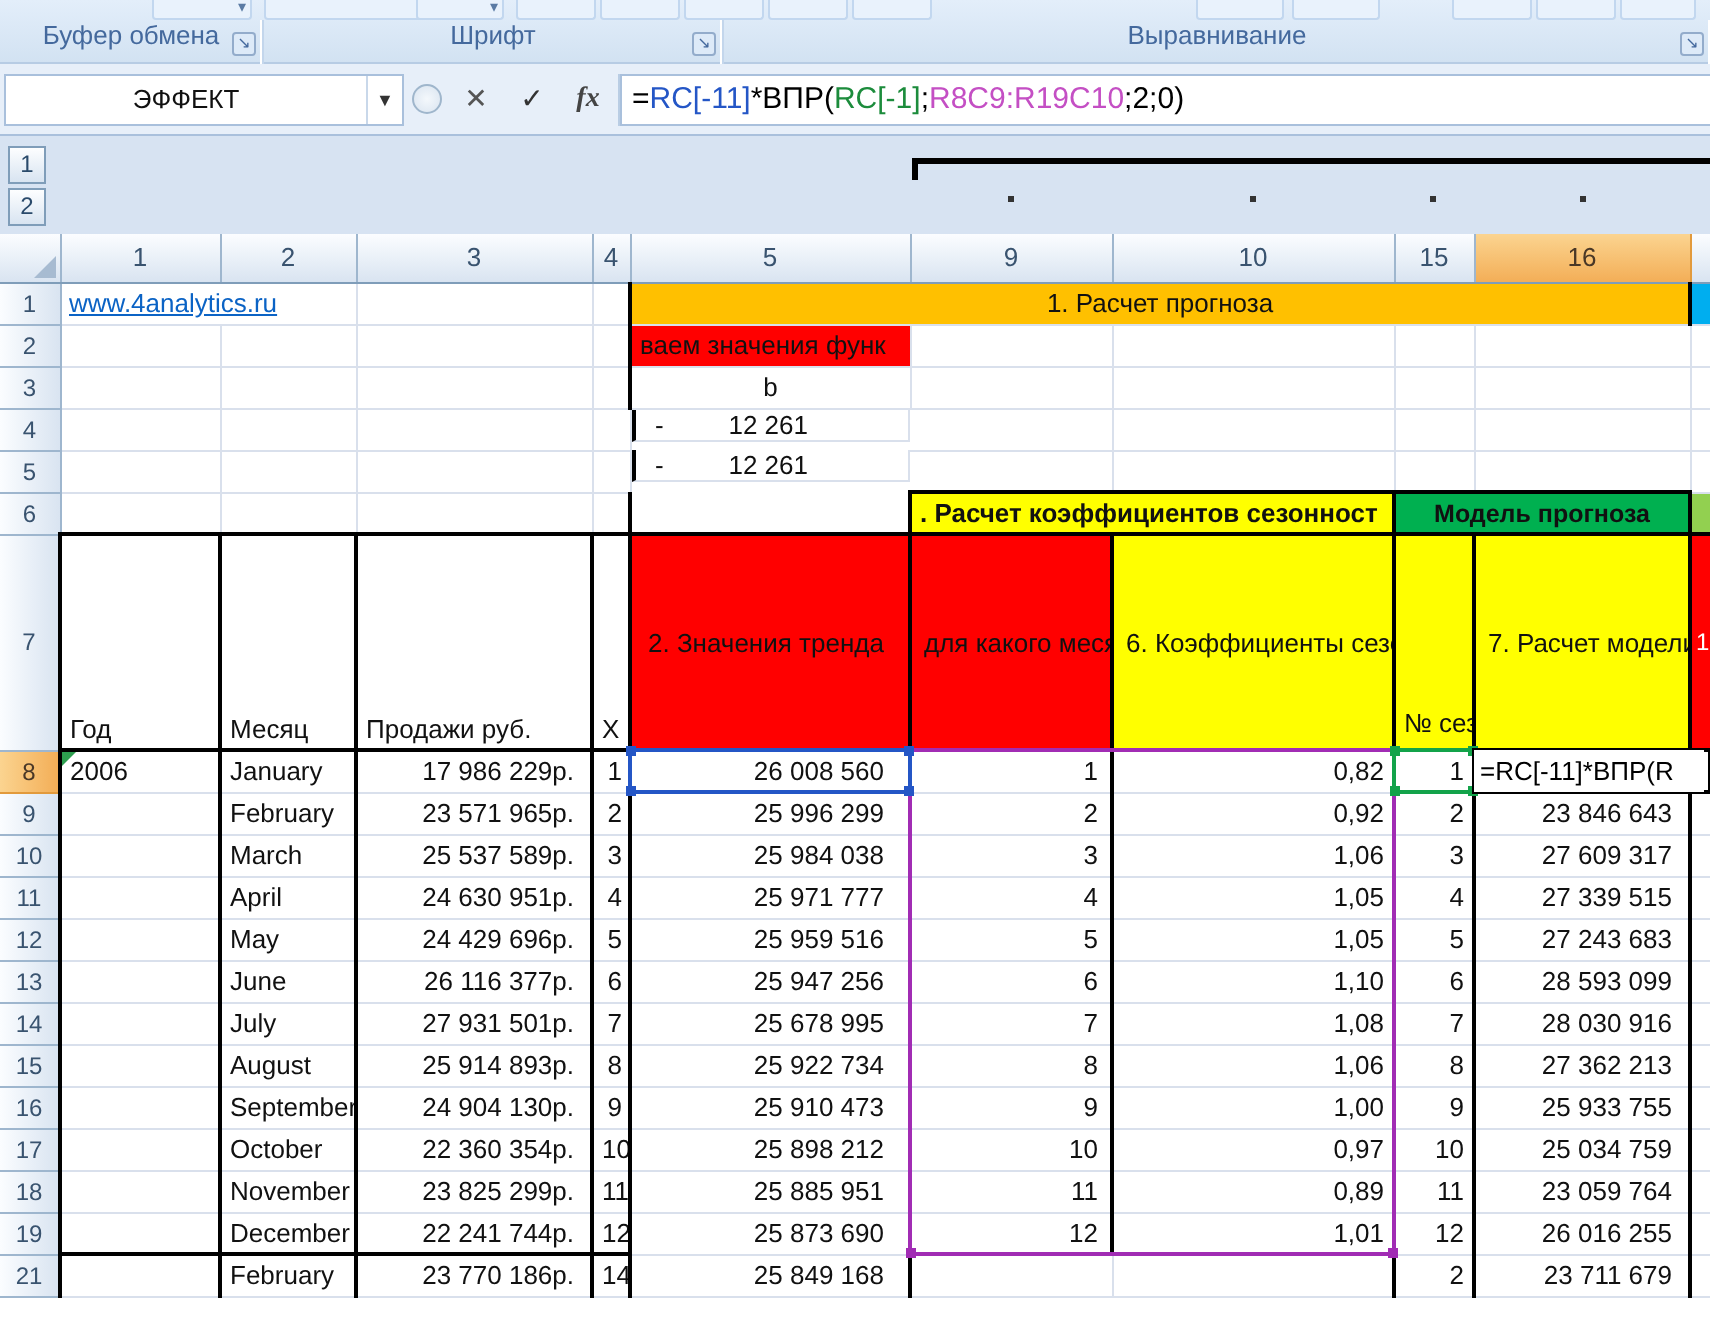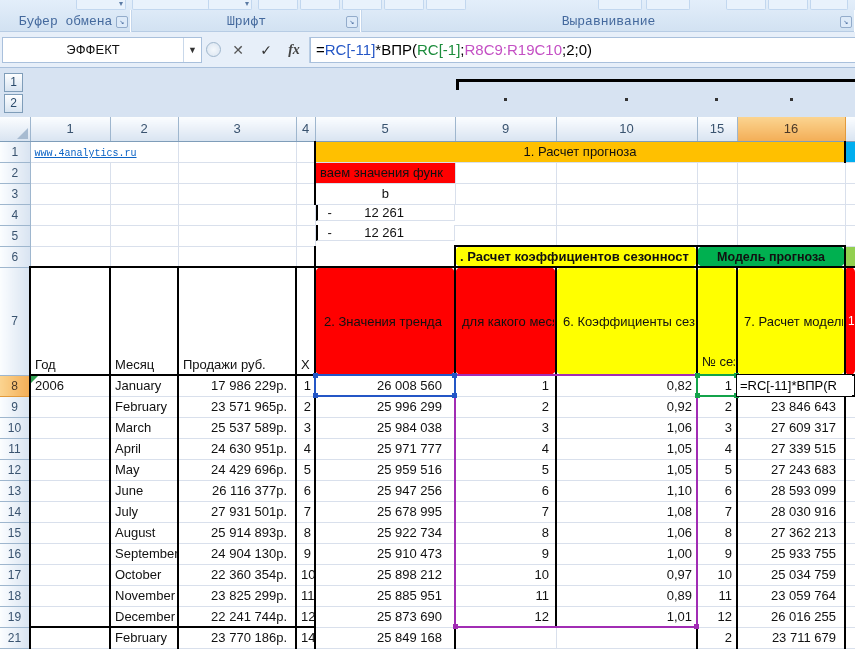--- a/index.html
+++ b/index.html
@@ -6,21 +6,21 @@
   html,body { width:855px; }
   body { font-family:"Liberation Sans","DejaVu Sans",sans-serif; background:#fff; }
   .app { position:relative; width:855px; height:667px; overflow:hidden; background:#fff; }
 
   
   .ribbon { position:absolute; left:0; top:0; width:855px; height:32px;
             background:linear-gradient(#E3EEFA,#D2E2F2); border-bottom:1px solid #B7CCE4; }
   .mini { position:absolute; top:0; height:10px; background:#E9F2FC; border:1px solid #C2D7EF; border-top:none; border-radius:0 0 2px 2px; }
   .mini .chev { position:absolute; right:2px; top:-1px; font-size:8px; color:#5B7BA4; }
   .rgroups { position:absolute; left:0; top:10px; width:855px; height:22px; display:flex; }
-  .rgroup { position:relative; height:22px; border-right:1px solid #C3D6EC; box-shadow:inset -1px 0 0 #fff; display:flex; align-items:center; justify-content:center;font-family:Liberation Mono, monospace; }
+  .rgroup { position:relative; height:22px; border-right:1px solid #C3D6EC; box-shadow:inset -1px 0 0 #fff; display:flex; justify-content:center; }
   .rgroup .glabel { font-size:13px; color:#44699D; }
   .launcher { position:absolute; right:3px; bottom:4px; width:12px; height:12px; border:1px solid #93ACCB; border-radius:2px; background:#DDEAF8; font-size:8px; line-height:10px; text-align:center; color:#44699D; }
 
   
   .fbar { position:absolute; left:0; top:32px; width:855px; height:36px; background:#E7EFF9; border-bottom:1px solid #A9C0DC; display:flex; align-items:center; }
   .namebox { position:relative; width:200px; height:26px; margin-left:2px; background:#fff; border:1px solid #A9C0DC; display:flex; align-items:center; }
   .namebox .nbtext { flex:1; text-align:center; font-size:13px; color:#111; }
   .nbarrow { width:18px; height:24px; border-left:1px solid #C9D8EA; font-size:9px; color:#333; display:flex; align-items:center; justify-content:center; }
   .fbtns { display:flex; align-items:center; height:26px; padding:0 4px; gap:6px; }
   .fbtn { width:22px; text-align:center; font-size:14px; color:#555; }
@@ -42,24 +42,24 @@
   table.grid { position:absolute; left:0; top:49px; border-collapse:collapse; table-layout:fixed; width:855px; }
   table.grid th, table.grid td { overflow:hidden; white-space:nowrap; font-weight:normal; }
   .ch { background:linear-gradient(#FBFDFF,#D9E4F1); border-right:1px solid #9EB6CE; border-bottom:1px solid #7F9DB9; font-size:13px; color:#39536F; text-align:center; }
   .ch.sel { background:linear-gradient(#FBD490,#F3AE57); border-right:1px solid #E29A3C; color:#4A3827; }
   .corner { background:linear-gradient(#FBFDFF,#D9E4F1); border-right:1px solid #9EB6CE; border-bottom:1px solid #7F9DB9; position:relative; }
   .corner .catri { position:absolute; right:2px; bottom:2px; width:0; height:0; border-bottom:11px solid #A7BBD1; border-left:11px solid transparent; }
   .rh { background:linear-gradient(90deg,#FBFDFF,#D9E4F1); border-right:1px solid #9EB6CE; border-bottom:1px solid #9EB6CE; font-size:12px; color:#39536F; text-align:center; }
   .rh.sel { background:linear-gradient(90deg,#FBD490,#F3AE57); border-bottom:1px solid #E29A3C; color:#4A3827; }
   td.tdc { border-right:1px solid #D9E0EC; border-bottom:1px solid #D9E0EC; font-size:13px; color:#111; padding:0 4px; }
   .kL { border-left:2px solid #000 !important; } .kR { border-right:2px solid #000 !important; }
-  .kT { border-top:2px solid #000 !important;border-radius:7px; }  .kB { border-bottom:2px solid #000 !important; }
+  .kT { border-top:2px solid #000 !important; }  .kB { border-bottom:2px solid #000 !important; }
   .num { text-align:right; }
   .p12 { padding-right:12px !important; } .p6 { padding-right:6px !important; } .p8 { padding-right:8px !important; }
-  .link { color:#0B63C5; text-decoration:underline; font-size:10px;font-family:Liberation Mono, monospace; }
+  .link { color:#0B63C5; text-decoration:underline; font-size:13px; }
   .banner1 { background:#FFC000; text-align:center; font-weight:bold; font-size:15px; color:#111; }
   .redc { background:#FF0000; color:#fff; }
   .yelc { background:#FFFF00; color:#111; }
   .grnc { background:#00B050; color:#111; }
   .lgrnc { background:#92D050; }
   .bluec { background:#00AEEF; }
   .r2c5 { border:1px solid #000; font-weight:bold; font-size:12.5px;margin-top:36px; }
   .bcell { text-align:center; }
   .acct { display:flex; justify-content:space-between; padding:0 50px 0 10px !important; }
   .h7 { white-space:normal; vertical-align:bottom; padding-bottom:2px !important; }

